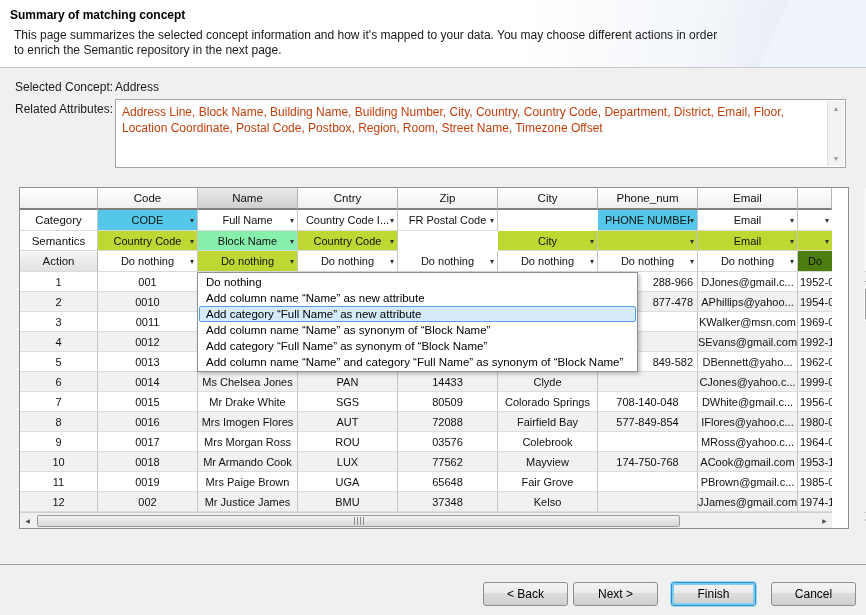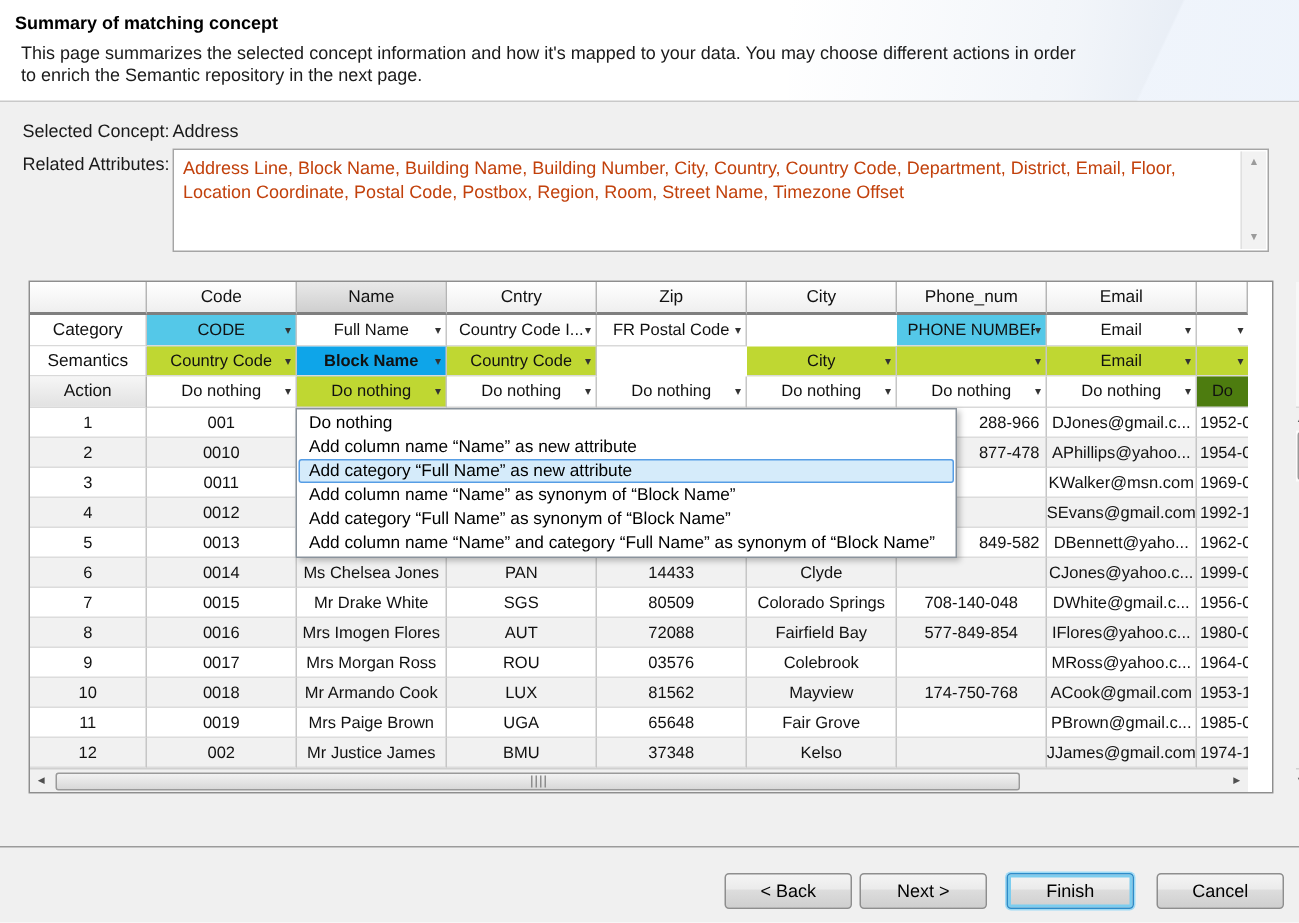--- a/index.html
+++ b/index.html
@@ -203,21 +203,21 @@
           <span class="ct"></span>
           <span class="arr">▾</span>
         </div>
       </div>
     <div class="trow semrow" id="sem-row">
         <div class="c c0 rowlabel">Semantics</div>
         <div class="c combo c1" style="background: rgb(191, 215, 50);">
           <span class="ct">Country Code</span>
           <span class="arr">▾</span>
         </div>
-        <div class="c combo c2" style="background: #0ea5e9; font-weight: bold;">
+        <div class="c combo c2" style="background: #86efac;">
           <span class="ct">Block Name</span>
           <span class="arr">▾</span>
         </div>
         <div class="c combo c3" style="background: rgb(191, 215, 50);">
           <span class="ct">Country Code</span>
           <span class="arr">▾</span>
         </div>
         <div class="c combo c4" style="background: rgb(191, 215, 50); margin-top: 48px;">
           <span class="ct">Postal Code</span>
           <span class="arr">▾</span>
@@ -371,21 +371,21 @@
           <div class="c c5">Colebrook</div>
           <div class="c c6"></div>
           <div class="c c7">MRoss@yahoo.c...</div>
           <div class="c c8 datec">1964-0</div>
         </div>
         <div class="trow drow alt">
           <div class="c c0">10</div>
           <div class="c c1">0018</div>
           <div class="c c2">Mr Armando Cook</div>
           <div class="c c3">LUX</div>
-          <div class="c c4">81562</div>
+          <div class="c c4">77562</div>
           <div class="c c5">Mayview</div>
           <div class="c c6">174-750-768</div>
           <div class="c c7">ACook@gmail.com</div>
           <div class="c c8 datec">1953-1</div>
         </div>
         <div class="trow drow">
           <div class="c c0">11</div>
           <div class="c c1">0019</div>
           <div class="c c2">Mrs Paige Brown</div>
           <div class="c c3">UGA</div>

